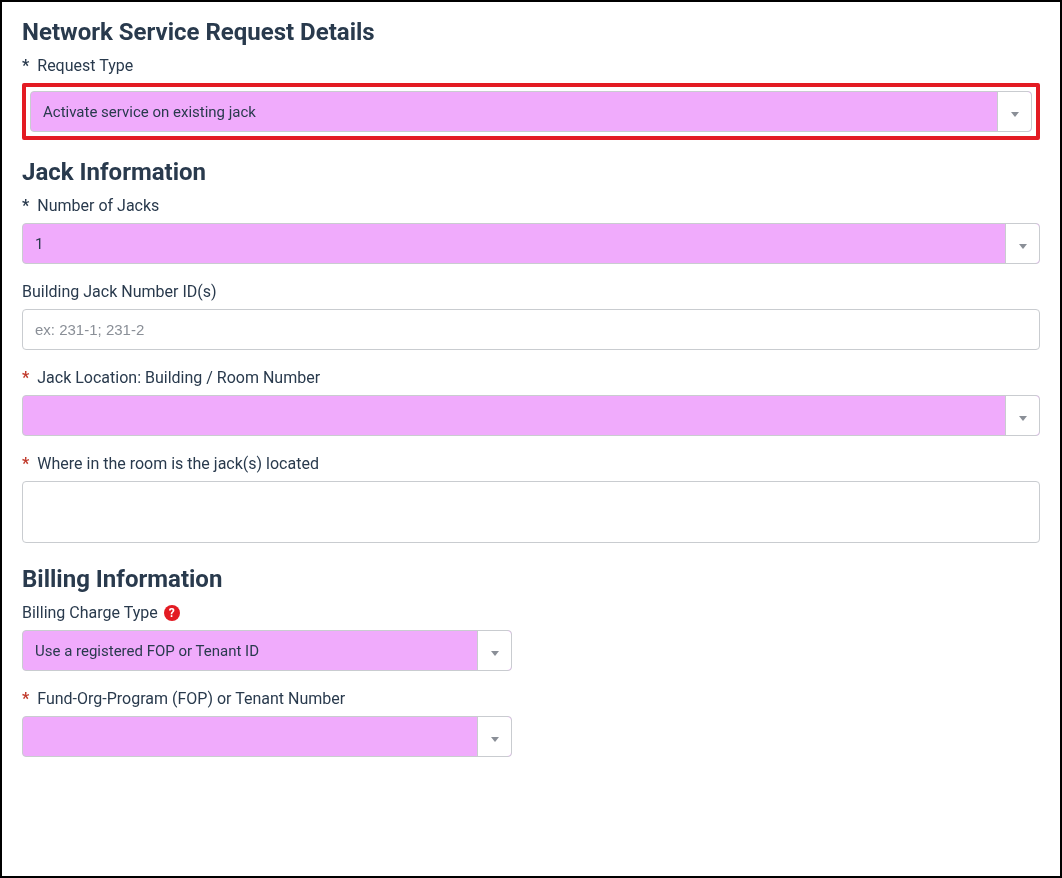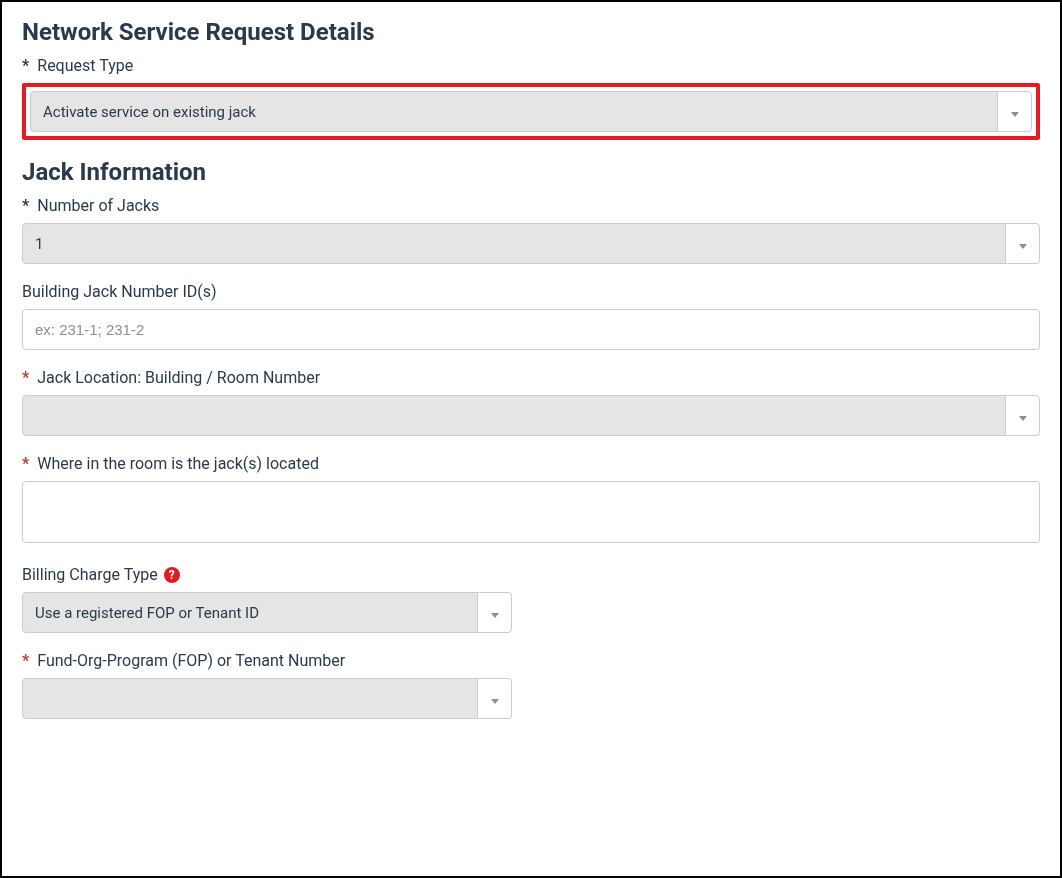--- a/index.html
+++ b/index.html
@@ -36,21 +36,21 @@
     font-weight: 700;
     margin-right: 2px;
   }
   .req-star.red { color: #c0392b; }
   .select-wrap {
     position: relative;
     display: flex;
     width: 100%;
     border: 1px solid #c9ccd0;
     border-radius: 4px;
-    background: #e5e5e5;
+    background: #f0abfc;
     height: 41px;
   }
   .select-wrap.narrow { width: 490px; }
   .select-value {
     flex: 1;
     padding: 0 12px;
     font-size: 15px;
     color: #293a4d;
     display: flex;
     align-items: center;
@@ -185,20 +185,21 @@
 
   <div class="field-block">
     <div class="field-label">
       <span class="req-star red">*</span>
       <span>Where in the room is the jack(s) located</span>
     </div>
     <textarea class="text-area" style=""></textarea>
   </div>
 
 
+  <h2 class="section-heading">Billing Information</h2>
 
   <div class="field-block">
     <div class="field-label">
       <span>Billing Charge Type</span>
       <span class="help-icon">?</span>
     </div>
     <div class="select-wrap narrow">
       <div class="select-value">Use a registered FOP or Tenant ID</div>
       <div class="select-caret">
         <span>

